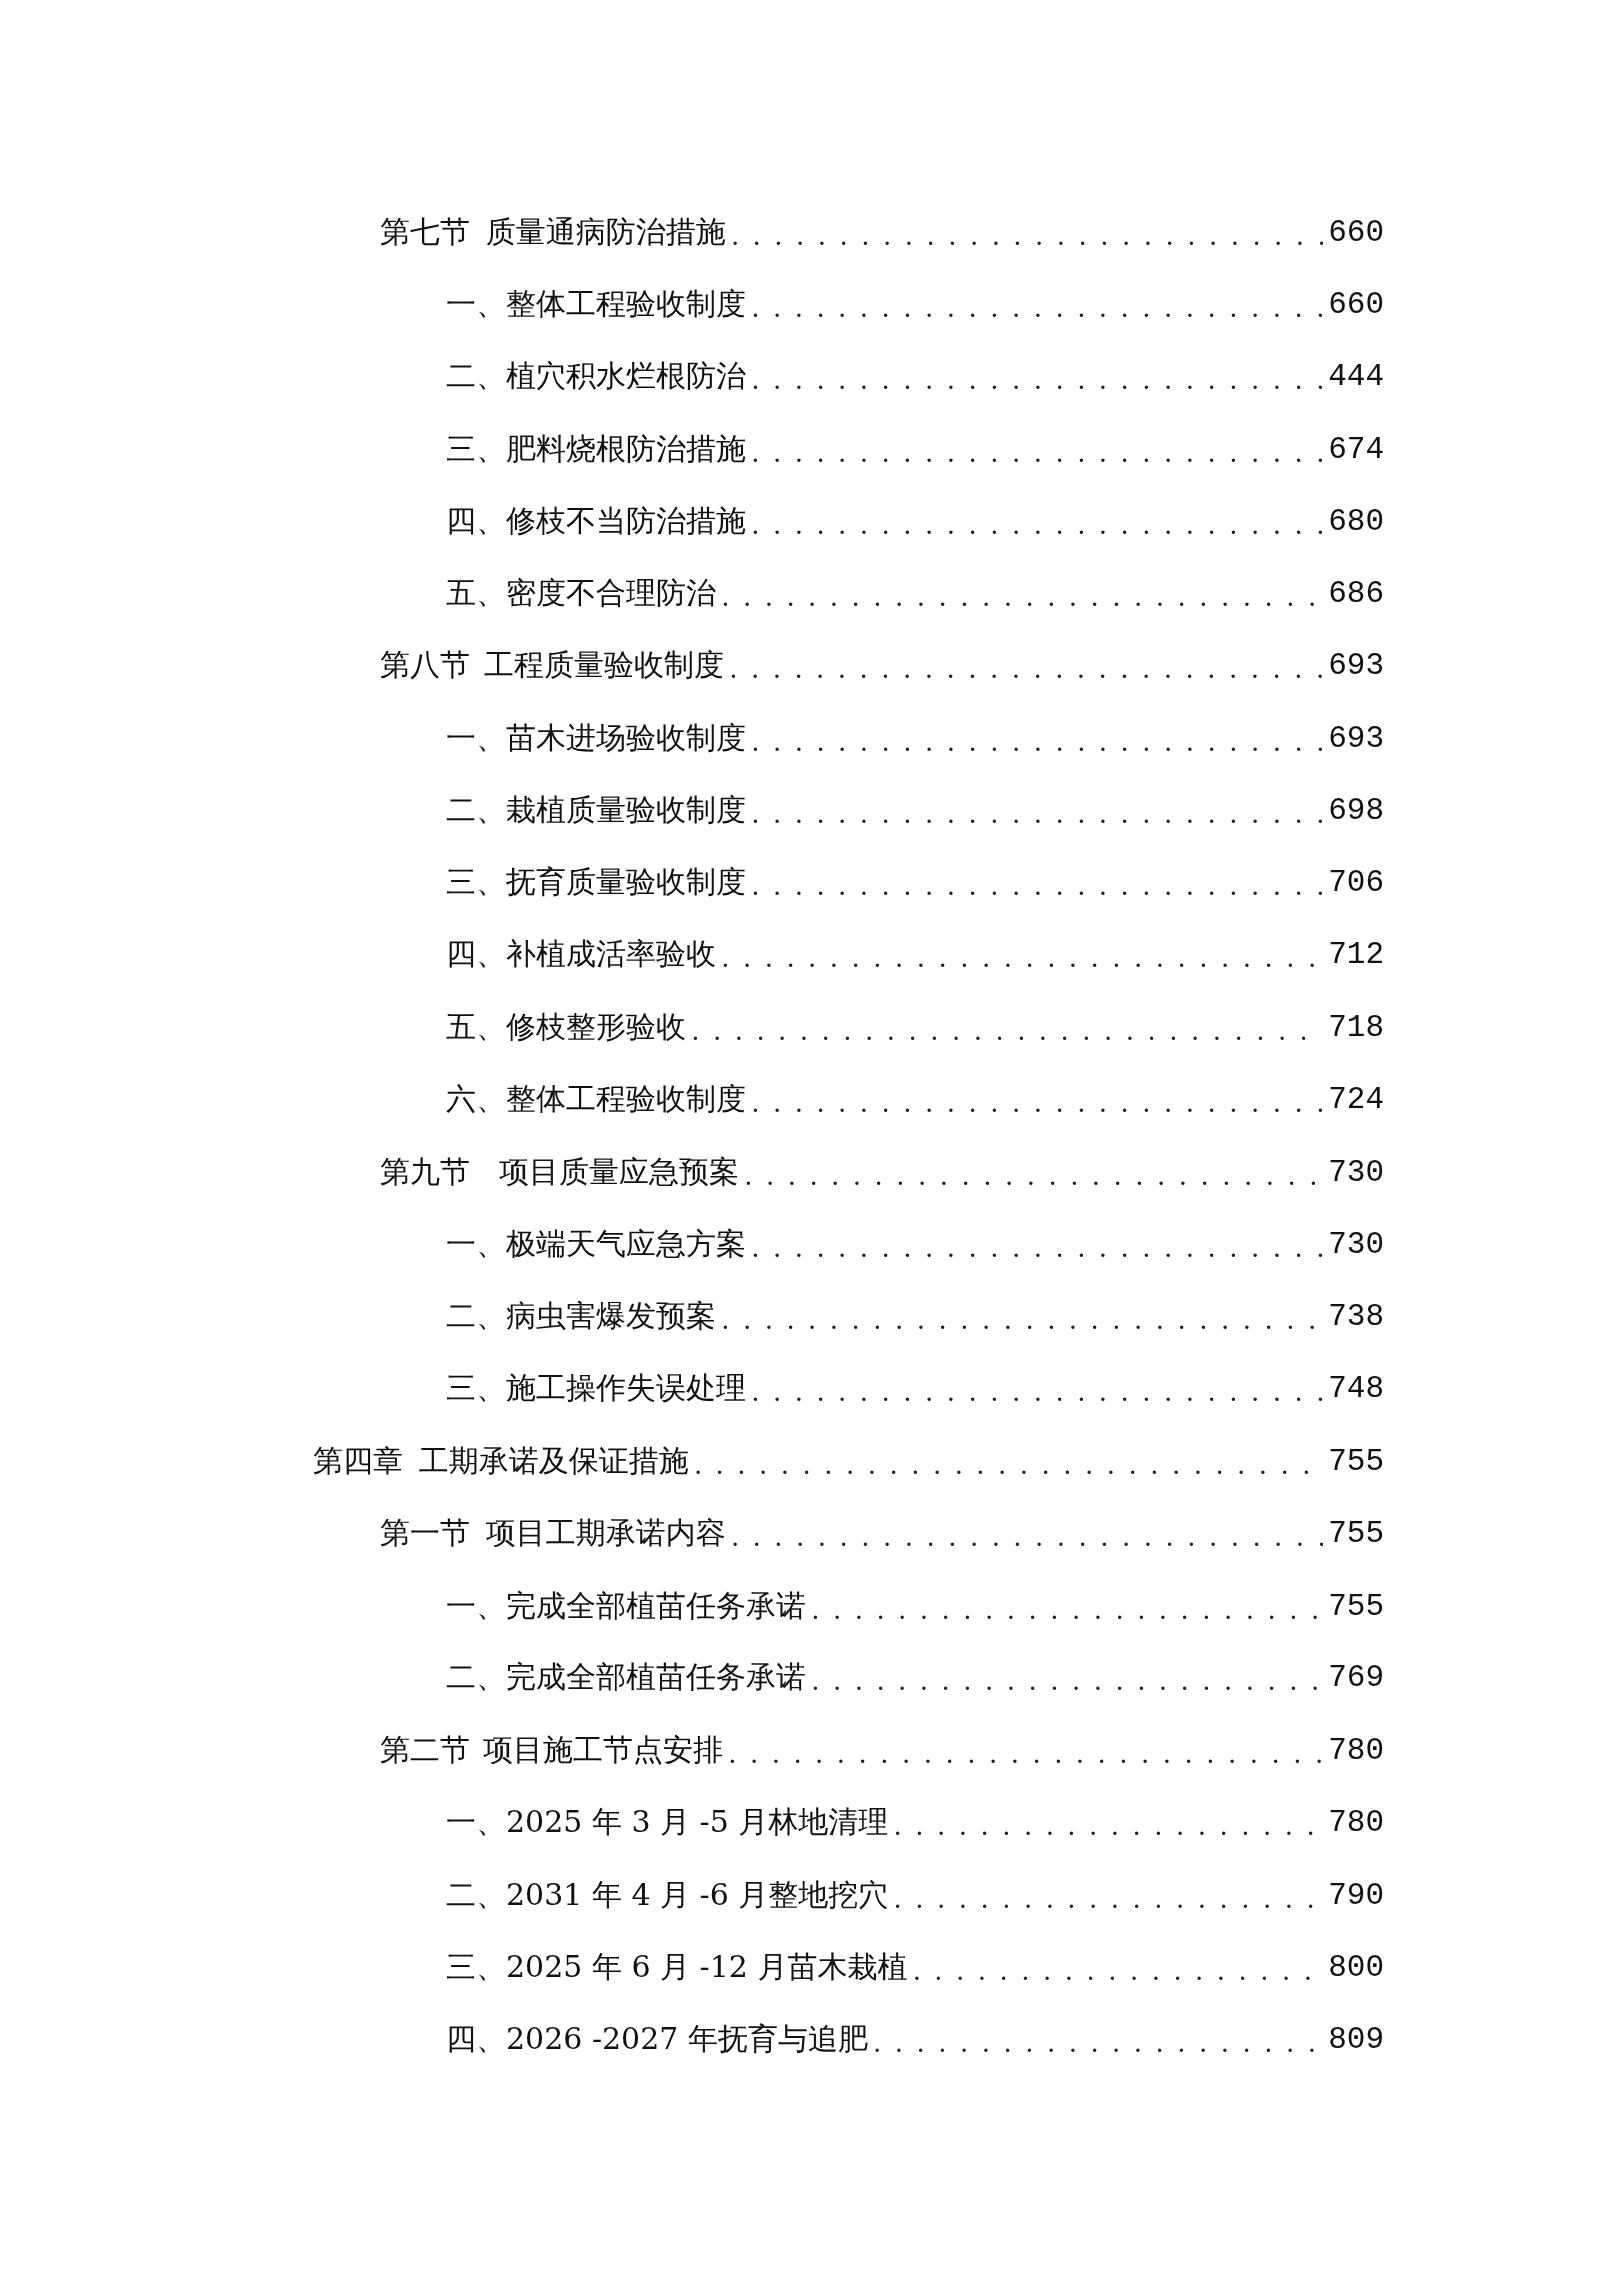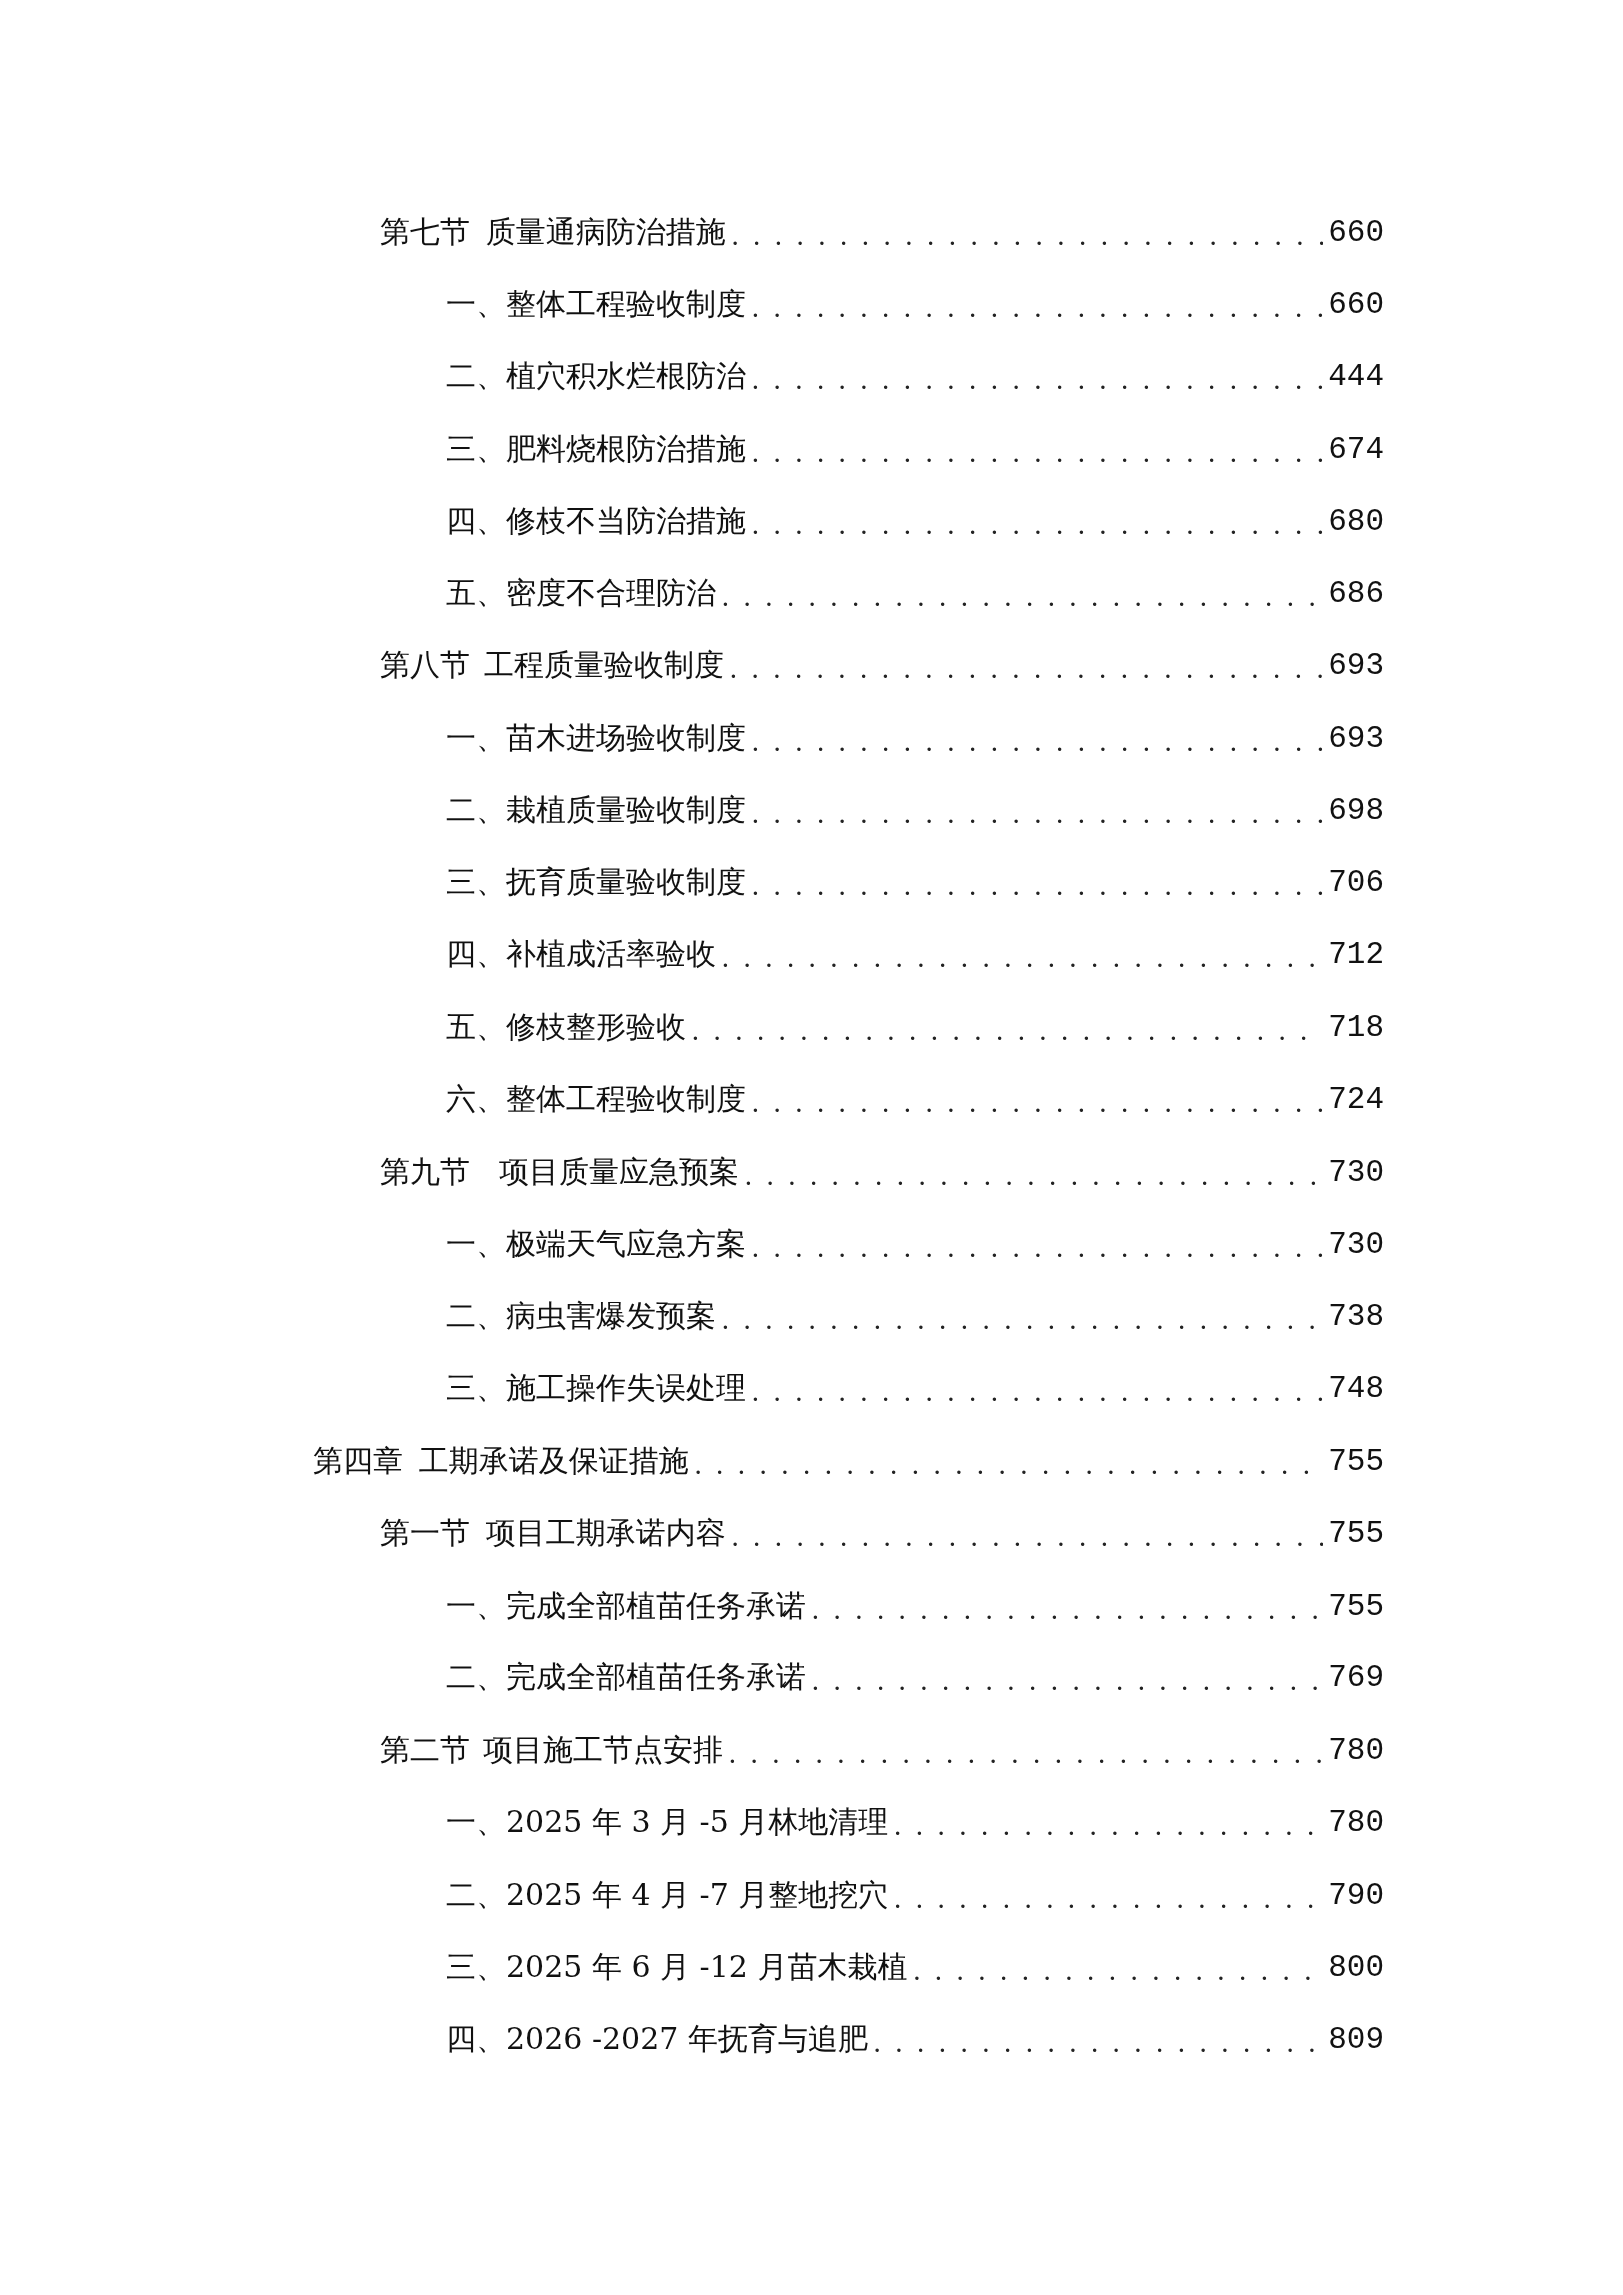--- a/index.html
+++ b/index.html
@@ -155,21 +155,21 @@
       <span class="page">780</span>
     </div>
   <div class="row lv3" style="top:1590px">
       <span class="num">一、</span>
       <span class="title">2025 年 3 月 -5 月林地清理</span>
       <span class="dots"></span>
       <span class="page">780</span>
     </div>
   <div class="row lv3" style="top:1663px">
       <span class="num">二、</span>
-      <span class="title">2025 年 4 月 -7 月整地挖穴</span>
+      <span class="title">2031 年 4 月 -6 月整地挖穴</span>
       <span class="dots"></span>
       <span class="page">790</span>
     </div>
   <div class="row lv3" style="top:1735px">
       <span class="num">三、</span>
       <span class="title">2025 年 6 月 -12 月苗木栽植</span>
       <span class="dots"></span>
       <span class="page">800</span>
     </div>
   <div class="row lv3" style="top:1807px">

